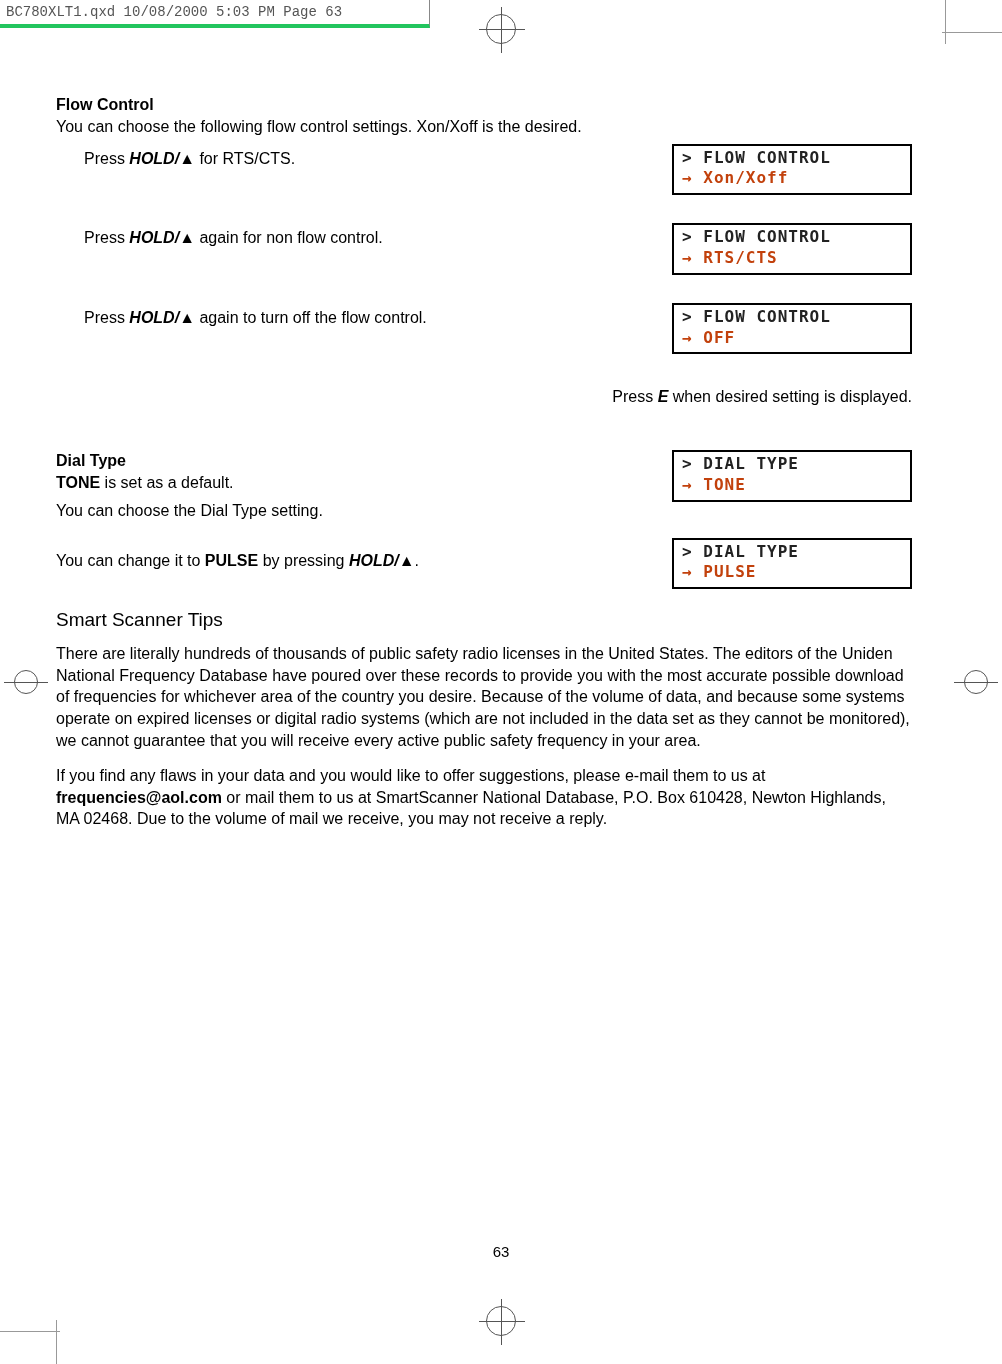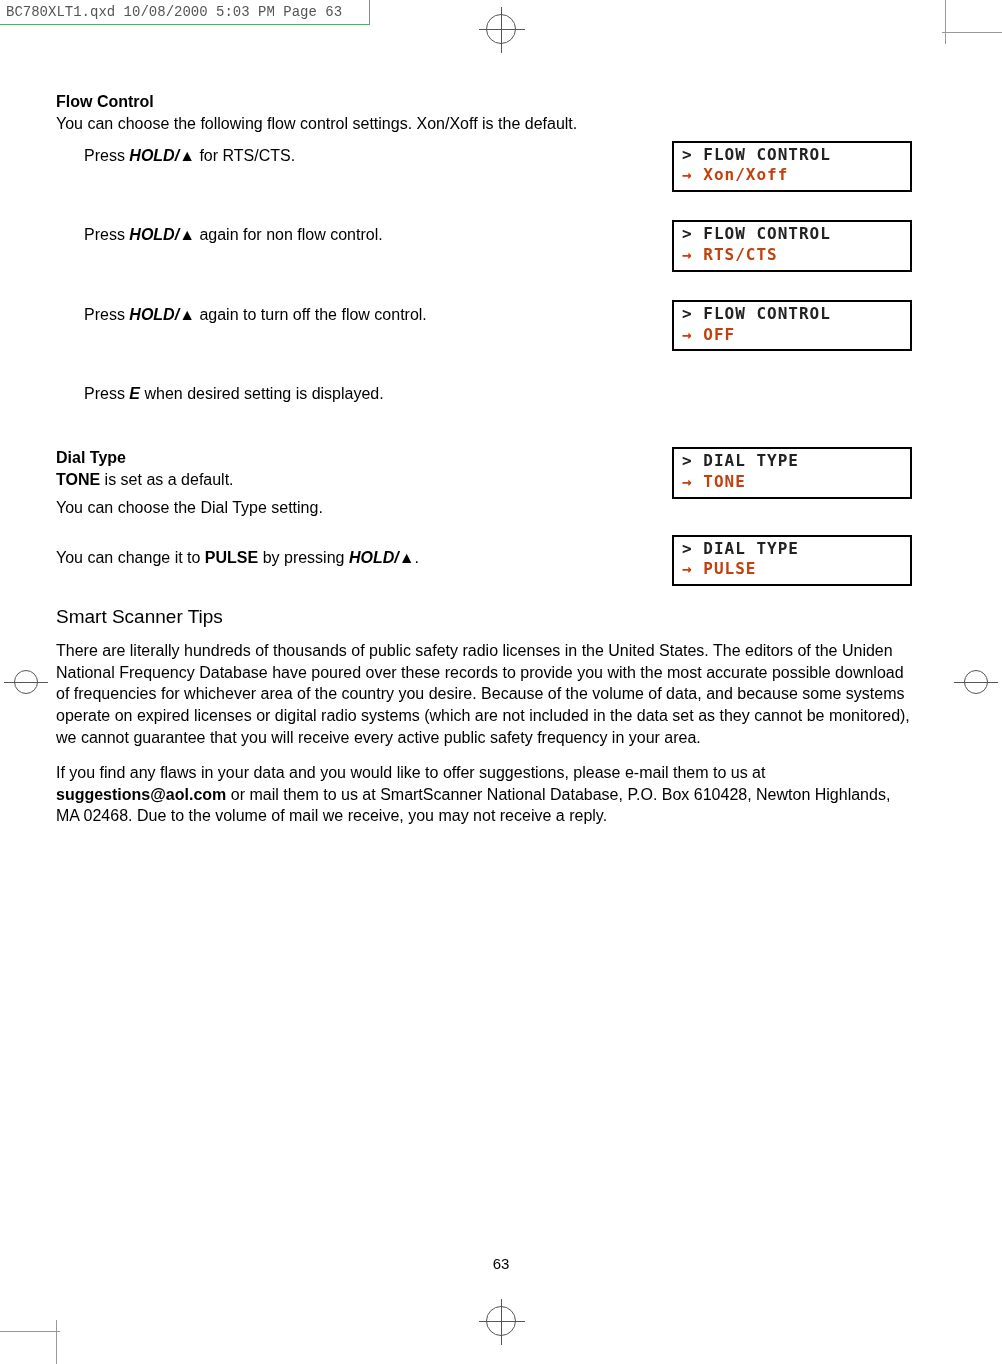--- a/index.html
+++ b/index.html
@@ -9,23 +9,23 @@
     color: #000;
     background: #fff;
     width: 1002px;
     height: 1364px;
     position: relative;
   }
   .header-bar {
     font-family: "Courier New", monospace;
     font-size: 14px;
     padding: 4px 6px;
-    border-bottom: 1px solid #22c55e;
+    border-bottom: 4px solid #22c55e;
     border-right: 1px solid #888;
-    width: 370px;
+    width: 430px;
     color: #555;
   }
   .content {
     padding: 68px 90px 0 56px;
   }
   .section-heading {
     font-weight: bold;
     margin-bottom: 2px;
   }
   .para {
@@ -66,21 +66,21 @@
     font-weight: normal;
     font-size: 19px;
     margin-bottom: 12px;
   }
   .body-para {
     line-height: 1.35;
     margin-bottom: 14px;
   }
   .page-num {
     position: absolute;
-    bottom: 92px;
+    bottom: 104px;
     width: 100%;
     text-align: center;
     font-size: 15px;
   }
   .registration {
     position: absolute;
     left: 50%;
     transform: translateX(-50%);
     width: 30px;
     height: 30px;
@@ -175,21 +175,21 @@
     <div class="hline"></div>
   </div>
 <div class="crop-tr"></div>
 <div class="crop-tr2"></div>
 <div class="crop-bl"></div>
 <div class="crop-bl2"></div>
 
 <div class="content">
 
   <div class="section-heading">Flow Control</div>
-  <div class="subpara">You can choose the following flow control settings. Xon/Xoff is the default.</div>
+  <div class="subpara">You can choose the following flow control settings. Xon/Xoff is the desired.</div>
 
   <div class="row">
     <div class="text">
       <span>Press </span><span class="bolditalic">HOLD/</span><span>▲</span><span> for RTS/CTS.</span>
     </div>
     <div class="lcd">
       <div class="line1">&gt; FLOW CONTROL</div>
       <div class="line2">→ Xon/Xoff</div>
     </div>
   </div>
@@ -207,21 +207,21 @@
   <div class="row">
     <div class="text">
       <span>Press </span><span class="bolditalic">HOLD/</span><span>▲</span><span> again to turn off the flow control.</span>
     </div>
     <div class="lcd">
       <div class="line1">&gt; FLOW CONTROL</div>
       <div class="line2">→ OFF</div>
     </div>
   </div>
 
-  <div class="row" style="margin-bottom:40px;">
+  <div class="row" style="margin-bottom:40px;text-align:right;">
     <div class="text">
       <span>Press </span><span class="bolditalic">E</span><span> when desired setting is displayed.</span>
     </div>
   </div>
 
   <div class="row" style="margin-bottom:10px;gap:28px;">
     <div class="text" style="padding-left:0;">
       <div class="section-heading">Dial Type</div>
       <div class="subpara">
         <span class="bold">TONE</span><span> is set as a default.</span>
@@ -240,18 +240,18 @@
     </div>
     <div class="lcd">
       <div class="line1">&gt; DIAL TYPE</div>
       <div class="line2">→ PULSE</div>
     </div>
   </div>
 
   <div class="tips-heading">Smart Scanner Tips</div>
   <div class="body-para">There are literally hundreds of thousands of public safety radio licenses in the United States. The editors of the Uniden National Frequency Database have poured over these records to provide you with the most accurate possible download of frequencies for whichever area of the country you desire. Because of the volume of data, and because some systems operate on expired licenses or digital radio systems (which are not included in the data set as they cannot be monitored), we cannot guarantee that you will receive every active public safety frequency in your area.</div>
   <div class="body-para">
-    <span>If you find any flaws in your data and you would like to offer suggestions, please e-mail them to us at </span><span class="bold">suggestions@aol.com</span><span> or mail them to us at SmartScanner National Database, P.O. Box 610428, Newton Highlands, MA 02468. Due to the volume of mail we receive, you may not receive a reply.</span>
+    <span>If you find any flaws in your data and you would like to offer suggestions, please e-mail them to us at </span><span class="bold">frequencies@aol.com</span><span> or mail them to us at SmartScanner National Database, P.O. Box 610428, Newton Highlands, MA 02468. Due to the volume of mail we receive, you may not receive a reply.</span>
   </div>
 
 </div>
 
 <div class="page-num">63</div>
 
 </body></html>

